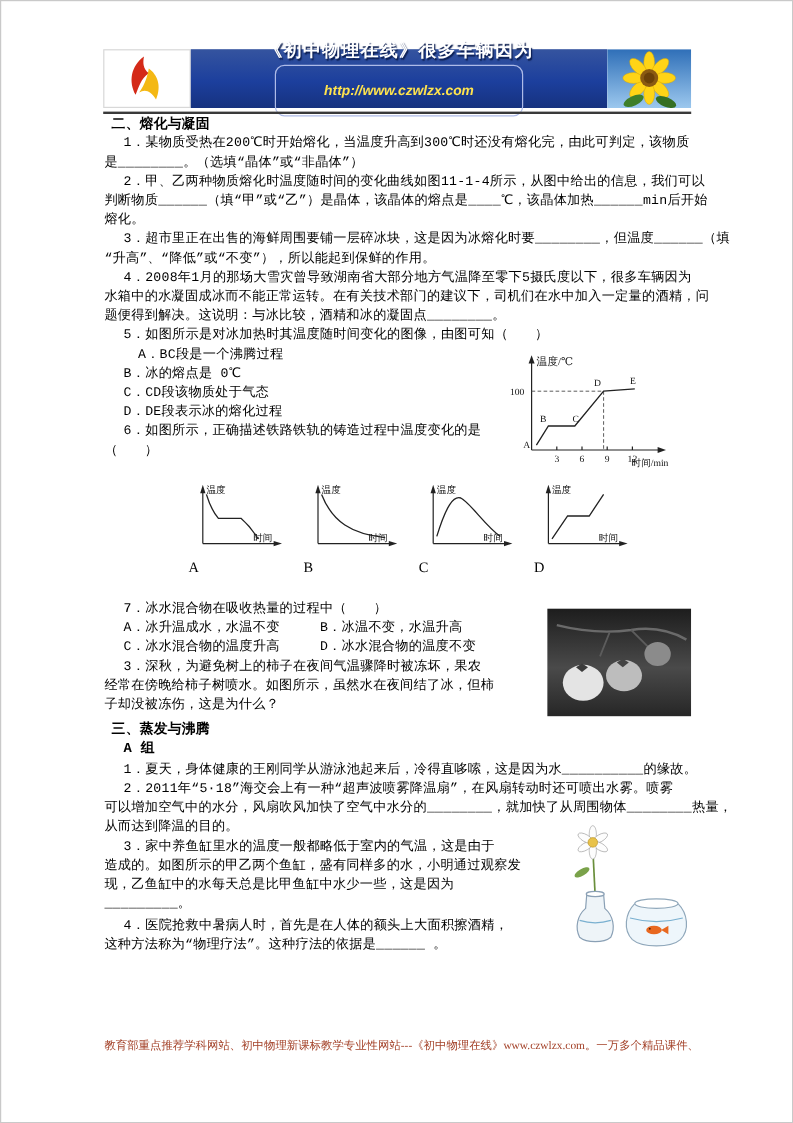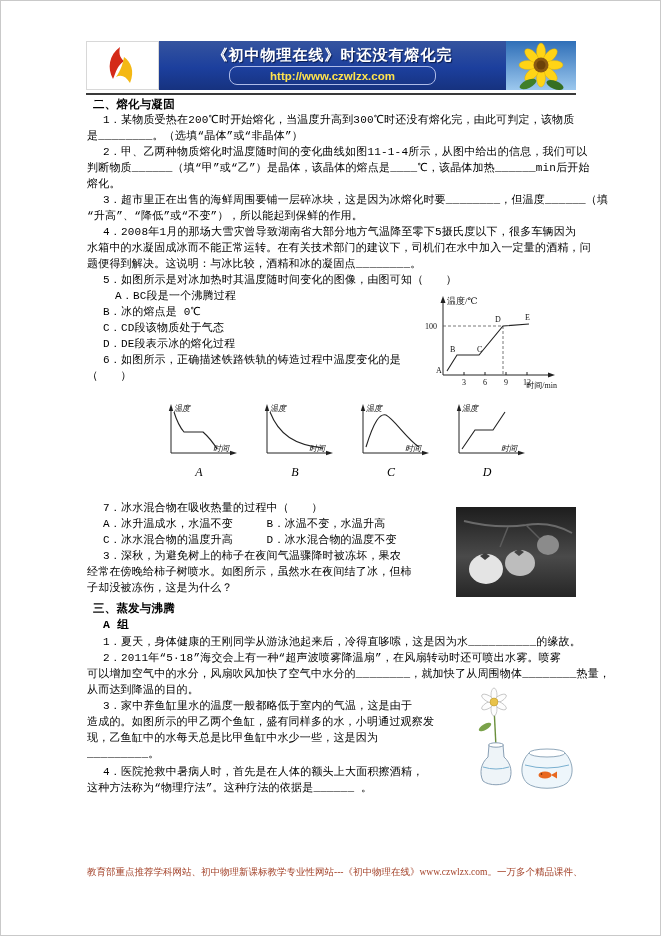--- a/index.html
+++ b/index.html
@@ -6,52 +6,52 @@
   .page{position:relative;width:661px;height:936px;background:#fff;margin:0 auto;
         font-family:"Liberation Serif","DejaVu Serif",serif;color:#000;overflow:hidden;
         border:1px solid #c9c9c9;box-sizing:border-box;}
   
   .banner{position:absolute;left:85px;top:40px;width:490px;height:49px;display:flex;}
   .banner-logo{width:73px;height:49px;background:#fff;border:1px solid #d8d8d8;box-sizing:border-box;}
   .banner-mid{flex:1;height:49px;background:linear-gradient(180deg,#35549f 0%,#1c3f9d 55%,#16327f 100%);
               display:flex;flex-direction:column;align-items:center;justify-content:center;}
   .banner-title{color:#fff;font-weight:bold;font-size:15px;letter-spacing:1px;line-height:18px;white-space:nowrap;
                 text-shadow:1px 1px 1px #0a1c4e;}
-  .banner-url-box{margin-top:2px;border:1px solid #aebbe8;border-radius:8px;padding:0 40px;line-height:15px;}
+  .banner-url-box{margin-top:2px;border:1px solid #aebbe8;border-radius:8px;padding:12px 40px;line-height:15px;font-style:italic;}
   .banner-url{color:#ffe34d;font-size:11.5px;font-weight:bold;font-family:"Liberation Sans",sans-serif;white-space:nowrap;}
   .banner-flower{width:70px;height:49px;}
   .rule{position:absolute;left:85px;top:92px;width:490px;height:0;border-top:2px solid #3a3a3a;}
   
   .tl{position:absolute;font-size:11px;line-height:15px;white-space:nowrap;letter-spacing:0.2px;font-family:Liberation Mono, monospace;}
   .b{font-weight:bold;font-size:11.5px;}
   
   .fig{position:absolute;}
   svg text{font-family:"Liberation Serif","DejaVu Serif",serif;fill:#111;}
-  .mini-graph{position:absolute;top:398px;width:84px;text-align:center;font-style:italic;}
+  .mini-graph{position:absolute;top:398px;width:84px;text-align:left;}
   .mg-label{font-size:12px;margin-top:2px;}
   .axis{stroke:#222;stroke-width:1;fill:none;}
   .curve{stroke:#222;stroke-width:1.1;fill:none;}
   .dash{stroke:#555;stroke-width:0.8;stroke-dasharray:3,2;fill:none;}
   
   .footer-line{position:absolute;left:86px;width:494px;font-size:9.5px;line-height:15px;color:#a34128;white-space:nowrap;}
 </style>
 </head>
 <body>
 
 <div class="page">
 
   <div class="banner">
     <div class="banner-logo">
       <svg width="71" height="47" viewBox="0 0 71 47">
         <path d="M33,5 C22,13 20,26 26,37 C29,30 30,24 37,19 C32,15 32,10 33,5 Z" fill="#d42a18"></path>
         <path d="M37,15 C44,20 48,29 43,41 C39,34 34,32 29,35 C34,28 36,21 37,15 Z" fill="#f4b814"></path>
       </svg>
     </div>
     <div class="banner-mid">
-      <div class="banner-title">《初中物理在线》时还没有熔化完</div>
+      <div class="banner-title">《初中物理在线》很多车辆因为</div>
       <div class="banner-url-box">
         <span class="banner-url">http://www.czwlzx.com</span>
       </div>
     </div>
     <div class="banner-flower">
       <svg width="70" height="49" viewBox="0 0 70 49">
         <defs>
           <linearGradient id="sky" x1="0" y1="0" x2="0" y2="1">
             <stop offset="0" stop-color="#2f6fb8"></stop>
               <stop offset="1" stop-color="#9cc8ee"></stop>

